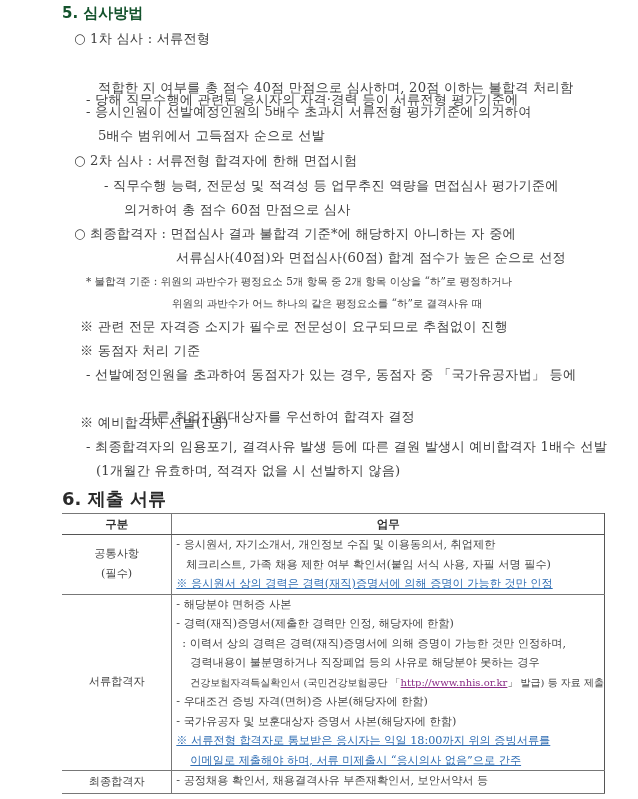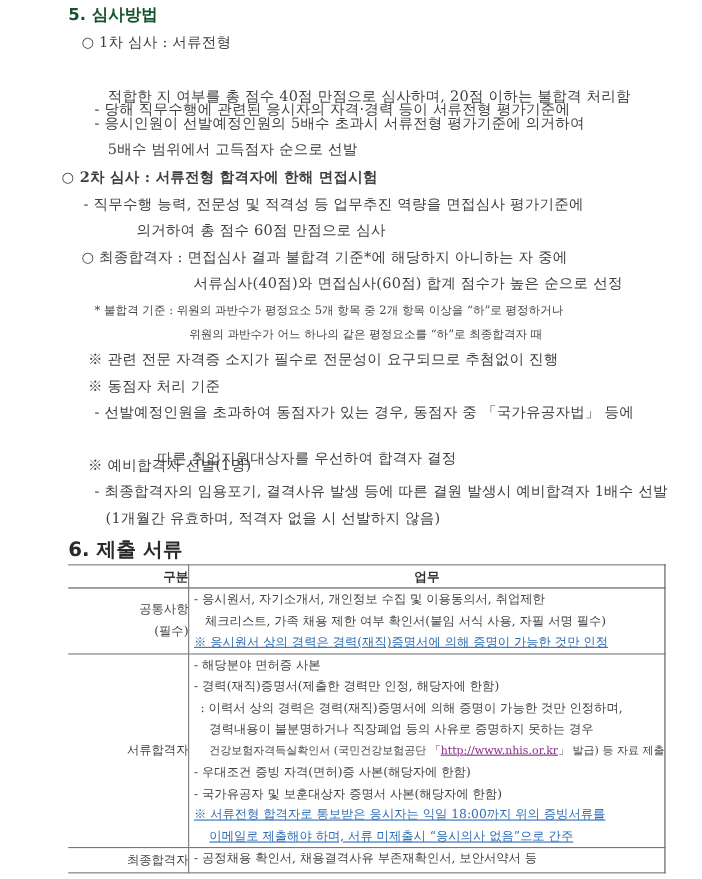--- a/index.html
+++ b/index.html
@@ -17,47 +17,47 @@
   table.docs {
     position: absolute; left: 62px; top: 513px; width: 543px;
     border-collapse: collapse; font-size: 11.2px; color: #444;
     border-top: 1.5px solid #555; border-bottom: 1.5px solid #555;
   }
   table.docs td, table.docs th { border: 1px solid #777; padding: 0; }
   table.docs tr > *:first-child { border-left: none; }
   table.docs tr > *:last-child { border-right: 1.5px solid #555; }
   table.docs th { font-weight: bold; height: 16px; font-size: 11.5px; color: #333; }
   table.docs tr.head th { border-bottom: 1.5px solid #555; }
-  .c1 { width: 124px; text-align: right; vertical-align: middle; line-height: 20px; }
+  .c1 { width: 124px; text-align: center; vertical-align: middle; line-height: 20px; }
   .c2 { padding-left: 4px !important; vertical-align: top; }
   .ln { height: 19.5px; line-height: 19.5px; white-space: nowrap; }
   .ln.sm { font-size: 10px; text-align: center; }
   .blue { color: #2f6db3; text-decoration: underline; }
   .link { color: #8a2b86; text-decoration: underline; }
   .ind { padding-left: 10px; }
 </style>
 </head>
 <body>
 
 <div class="abs h" style="left:62px;top:4px;">5. 심사방법</div>
 
 <div class="abs t" style="left:74px;top:30px;">○ 1차 심사 : 서류전형</div>
 <div class="abs t" style="left:86px;top:55px;margin-top:36px;">- 당해 직무수행에 관련된 응시자의 자격·경력 등이 서류전형 평가기준에</div>
 <div class="abs t" style="left:98px;top:79px;">적합한 지 여부를 총 점수 40점 만점으로 심사하며, 20점 이하는 불합격 처리함</div>
 <div class="abs t" style="left:86px;top:103px;">- 응시인원이 선발예정인원의 5배수 초과시 서류전형 평가기준에 의거하여</div>
 <div class="abs t" style="left:98px;top:127px;">5배수 범위에서 고득점자 순으로 선발</div>
 
-<div class="abs t" style="left:56px;top:152px;font-weight:bold;">○ 2차 심사 : 서류전형 합격자에 한해 면접시험</div>
-<div class="abs t" style="left:76px;top:177px;">- 직무수행 능력, 전문성 및 적격성 등 업무추진 역량을 면접심사 평가기준에</div>
+<div class="abs t" style="left:74px;top:152px;">○ 2차 심사 : 서류전형 합격자에 한해 면접시험</div>
+<div class="abs t" style="left:104px;top:177px;">- 직무수행 능력, 전문성 및 적격성 등 업무추진 역량을 면접심사 평가기준에</div>
 <div class="abs t" style="left:98px;top:201px;margin-left:26px;">의거하여 총 점수 60점 만점으로 심사</div>
 
 <div class="abs t" style="left:74px;top:225px;">○ 최종합격자 : 면접심사 결과 불합격 기준*에 해당하지 아니하는 자 중에</div>
 <div class="abs t" style="left:176px;top:249px;">서류심사(40점)와 면접심사(60점) 합계 점수가 높은 순으로 선정</div>
 <div class="abs s" style="left:86px;top:275px;">* 불합격 기준 : 위원의 과반수가 평정요소 5개 항목 중 2개 항목 이상을 “하”로 평정하거나</div>
-<div class="abs s" style="left:172px;top:297px;">위원의 과반수가 어느 하나의 같은 평정요소를 “하”로 최종합격자 때</div>
+<div class="abs s" style="left:172px;top:297px;">위원의 과반수가 어느 하나의 같은 평정요소를 “하”로 결격사유 때</div>
 
 <div class="abs t" style="left:80px;top:318px;">※ 관련 전문 자격증 소지가 필수로 전문성이 요구되므로 추첨없이 진행</div>
 
 <div class="abs t" style="left:80px;top:342px;">※ 동점자 처리 기준</div>
 <div class="abs t" style="left:86px;top:366px;">- 선발예정인원을 초과하여 동점자가 있는 경우, 동점자 중 「국가유공자법」 등에</div>
 <div class="abs t" style="left:98px;top:408px;padding-left:45px;">따른 취업지원대상자를 우선하여 합격자 결정</div>
 
 <div class="abs t" style="left:80px;top:414px;">※ 예비합격자 선발(1명)</div>
 <div class="abs t" style="left:86px;top:438px;">- 최종합격자의 임용포기, 결격사유 발생 등에 따른 결원 발생시 예비합격자 1배수 선발</div>
 <div class="abs t" style="left:96px;top:462px;">(1개월간 유효하며, 적격자 없을 시 선발하지 않음)</div>
@@ -80,21 +80,21 @@
       <div class="ln ind">체크리스트, 가족 채용 제한 여부 확인서(붙임 서식 사용, 자필 서명 필수)</div>
       <div class="ln blue">※ 응시원서 상의 경력은 경력(재직)증명서에 의해 증명이 가능한 것만 인정</div>
     </td>
   </tr>
   <tr style="height:174px;">
     <td class="c1">서류합격자</td>
     <td class="c2">
       <div class="ln">- 해당분야 면허증 사본</div>
       <div class="ln">- 경력(재직)증명서(제출한 경력만 인정, 해당자에 한함)</div>
       <div class="ln" style="padding-left:6px;">: 이력서 상의 경력은 경력(재직)증명서에 의해 증명이 가능한 것만 인정하며,</div>
-      <div class="ln" style="padding-left:14px;">경력내용이 불분명하거나 직장폐업 등의 사유로 증명하지 못하는 경우</div>
+      <div class="ln" style="padding-left:14px;">경력내용이 불분명하거나 직장폐업 등의 사유로 해당분야 못하는 경우</div>
       <div class="ln sm" style="padding-left:14px;"><span>건강보험자격득실확인서 (국민건강보험공단 「</span><span class="link">http://www.nhis.or.kr</span><span>」 발급) 등 자료 제출</span></div>
       <div class="ln">- 우대조건 증빙 자격(면허)증 사본(해당자에 한함)</div>
       <div class="ln">- 국가유공자 및 보훈대상자 증명서 사본(해당자에 한함)</div>
       <div class="ln blue">※ 서류전형 합격자로 통보받은 응시자는 익일 18:00까지 위의 증빙서류를</div>
       <div class="ln blue" style="padding-left:14px;">이메일로 제출해야 하며, 서류 미제출시 “응시의사 없음”으로 간주</div>
     </td>
   </tr>
   <tr style="height:23px;margin-top:18px;">
     <td class="c1">최종합격자</td>
     <td class="c2">

